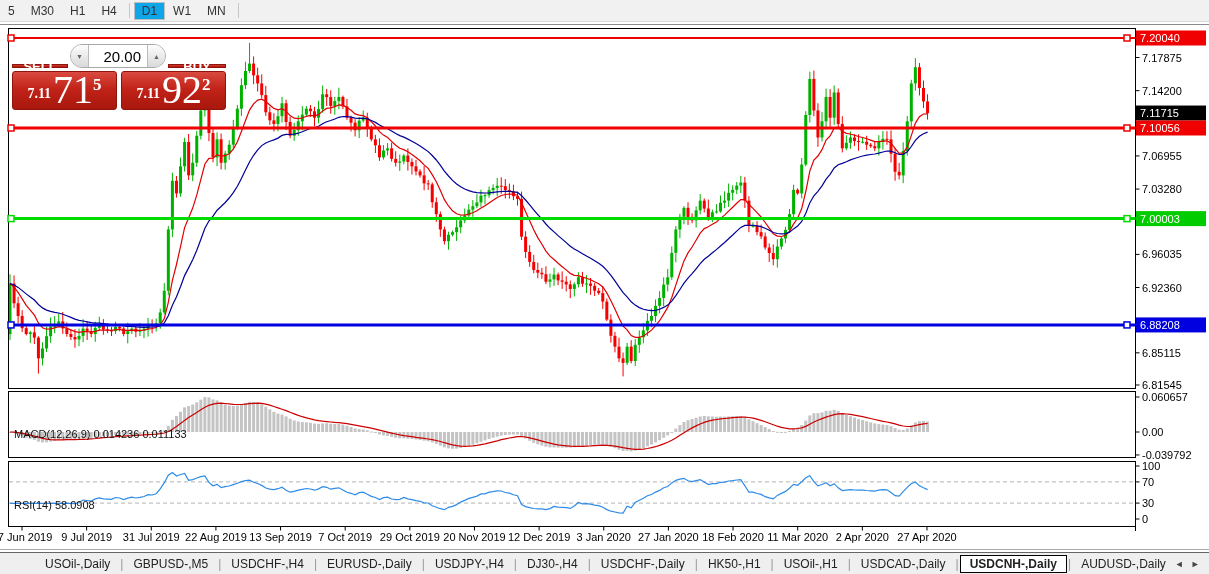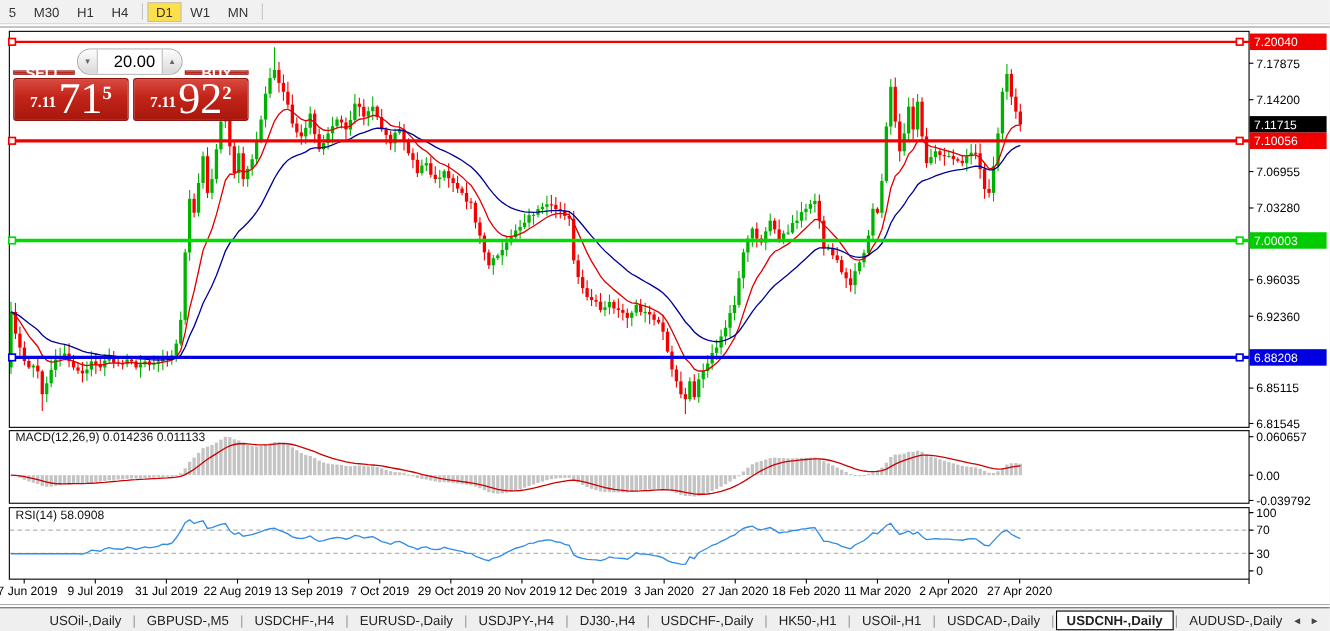--- a/index.html
+++ b/index.html
@@ -2,21 +2,21 @@
 <html><head>
 <meta charset="utf-8">
 <style>
   html,body{margin:0;padding:0;background:#dcdcdc;}
   .app{position:relative;width:1209px;height:574px;background:#fff;overflow:hidden;
        font-family:"Liberation Sans",sans-serif;user-select:none;}
   
   .toolbar{position:absolute;left:0;top:0;width:100%;height:21px;background:#f1f1f1;
            border-bottom:1px solid #d8d8d8;display:flex;align-items:center;z-index:5;}
   .tf{padding:2px 8px;font-size:12px;color:#333;cursor:default;}
-  .tf.active{background:#fde047;border:1px solid #c0c0c0;padding:1px 7px;}
+  .tf.active{background:#0ea5e9;border:1px solid #c0c0c0;padding:1px 7px;}
   .tbsep{width:1px;height:15px;background:#c8c8c8;margin:0 4px;}
   
   #chart-svg{position:absolute;left:0;top:0;z-index:1;}
   
   .chart-title{position:absolute;left:14px;top:26px;z-index:6;font-size:12px;font-weight:700;
                color:#000;white-space:nowrap;}
   .chart-title .mk{font-size:9px;margin-right:4px;}
   
   .panel{position:absolute;left:12px;top:44px;width:214px;z-index:7;}
   .prow1{display:flex;height:24px;gap:2px;}
@@ -30,21 +30,21 @@
   .vol{flex:1;display:flex;align-items:center;justify-content:flex-end;padding-right:6px;
        font-size:15px;color:#000;background:#fff;}
   .prow2{display:flex;gap:4px;margin-top:3px;height:39px;}
   .pricebox{flex:1;background:linear-gradient(#d94a40 0%,#c22318 45%,#a8170d 100%);
             border:1px solid #8e150e;border-radius:3px;color:#fff;display:flex;
             align-items:flex-end;justify-content:center;padding-bottom:3px;font-family:Liberation Serif, serif;}
   .pfx{font-size:14px;font-weight:bold;margin:0 2px 4px 0;}
   .big{font-size:40px;line-height:0.8;font-weight:400;text-align:right;}
   .sup{font-size:17px;font-weight:bold;align-self:flex-start;margin-top:3px;}
   
-  .indlabel{position:absolute;z-index:4;font-size:11px;color:#111;white-space:nowrap;}
+  .indlabel{position:absolute;z-index:4;font-size:11px;color:#111;white-space:nowrap;margin-top:36px;}
   
   .tabbar{position:absolute;left:0;top:552px;width:100%;height:22px;background:#efefef;
           border-top:1px solid #666;display:flex;align-items:center;padding-left:36px;
           box-sizing:border-box;z-index:5;font-size:12px;color:#222;}
   .tab{padding:2px 9px;white-space:nowrap;}
   .tab.active{background:#fff;border:1px solid #000;font-weight:bold;padding:1px 9px;}
   .tsep{color:#999;padding:0 1px;}
   .tabnav{margin-left:auto;margin-right:10px;display:flex;align-items:center;gap:7px;
           font-size:9px;color:#444;}
 </style>

